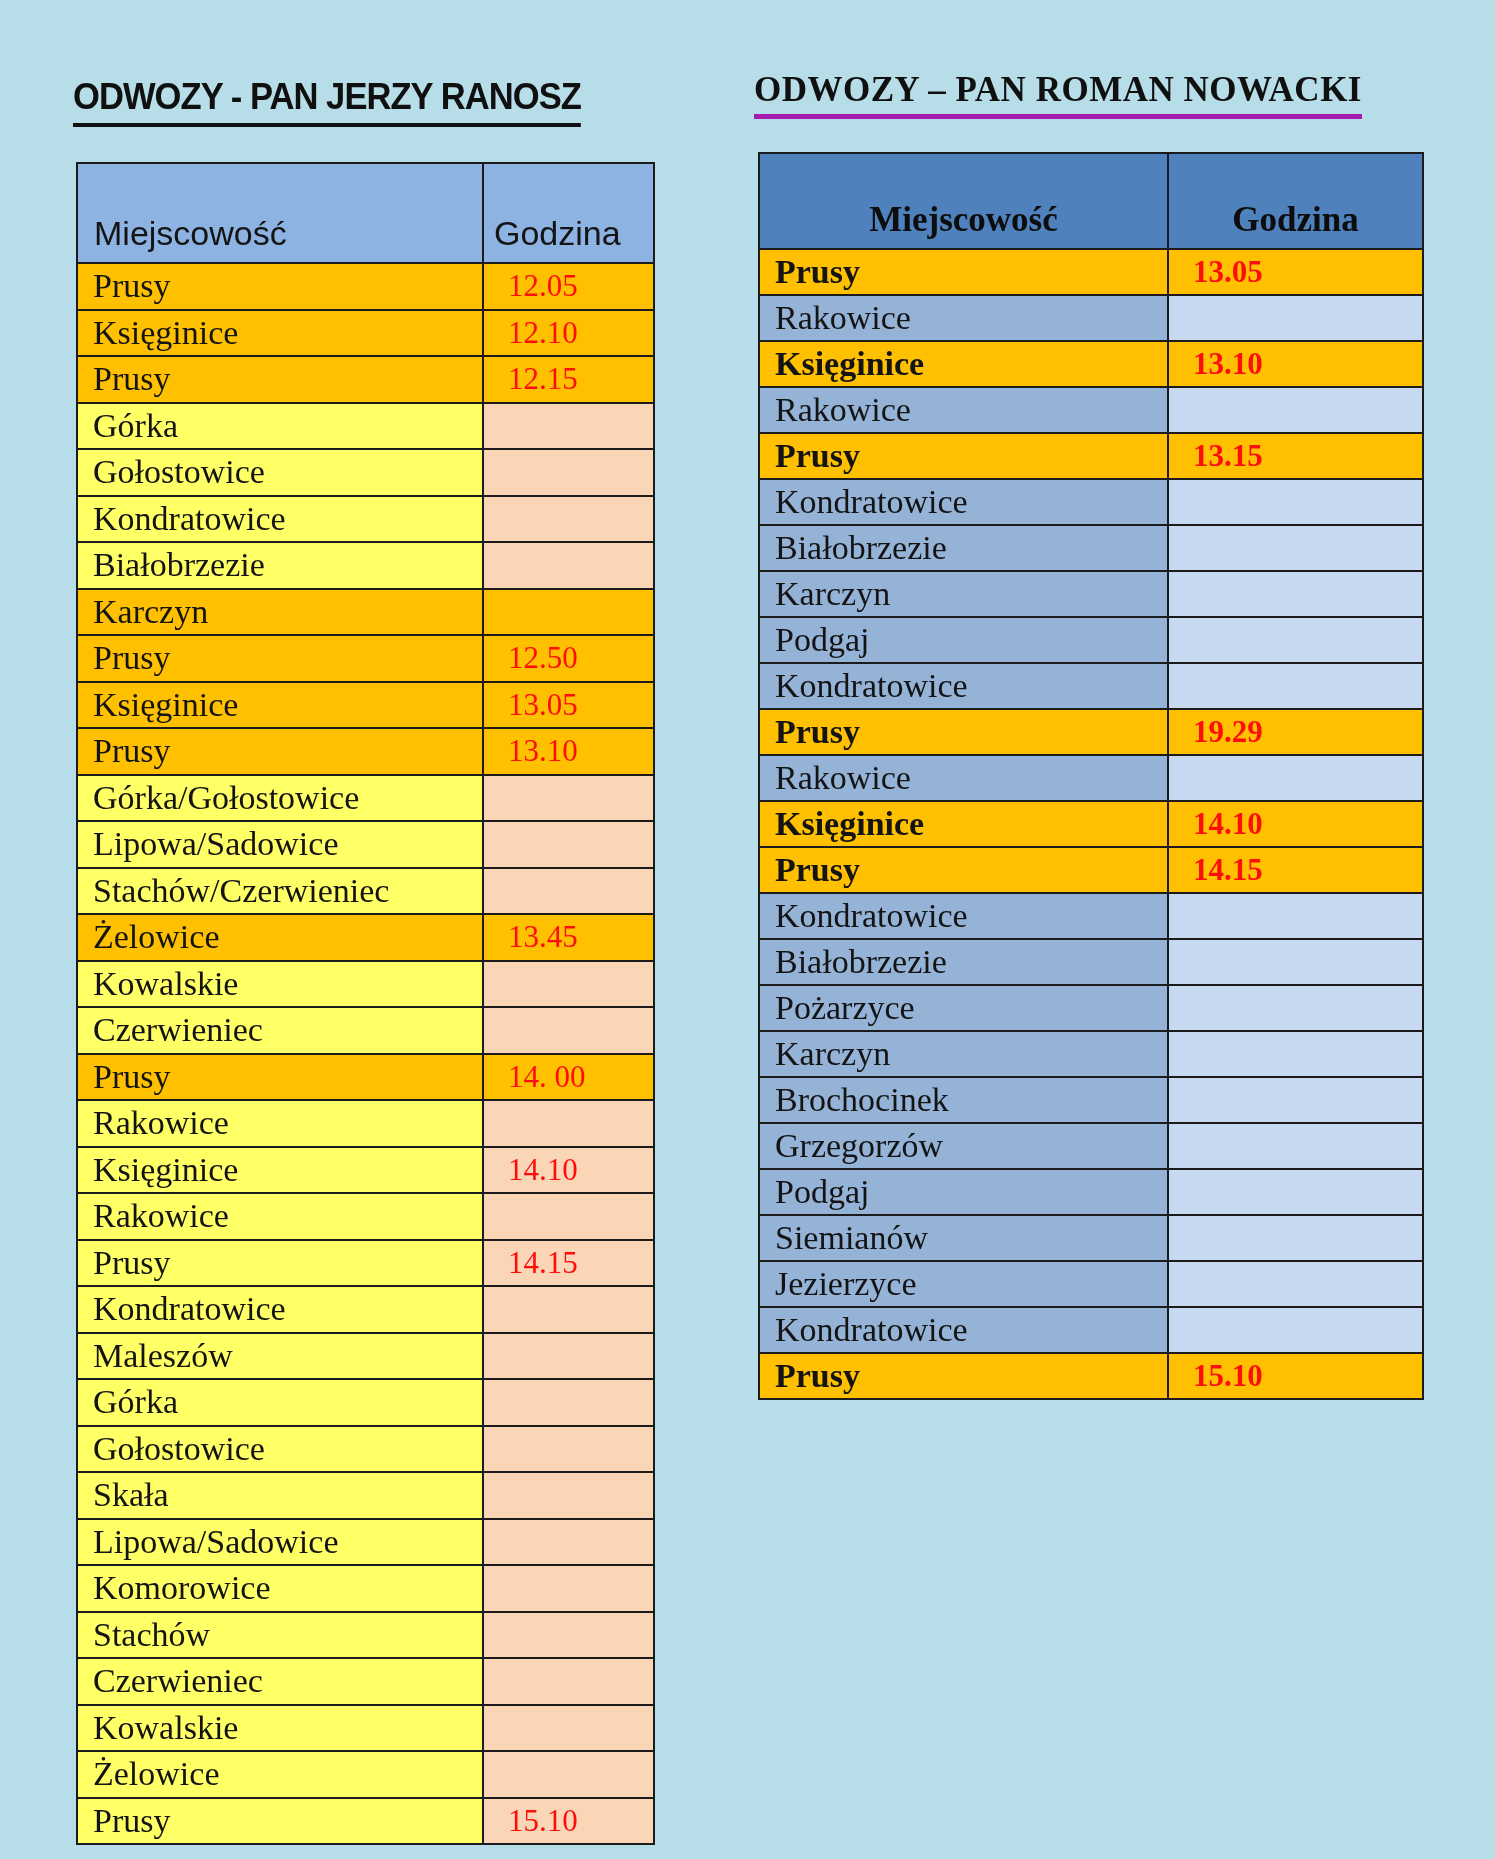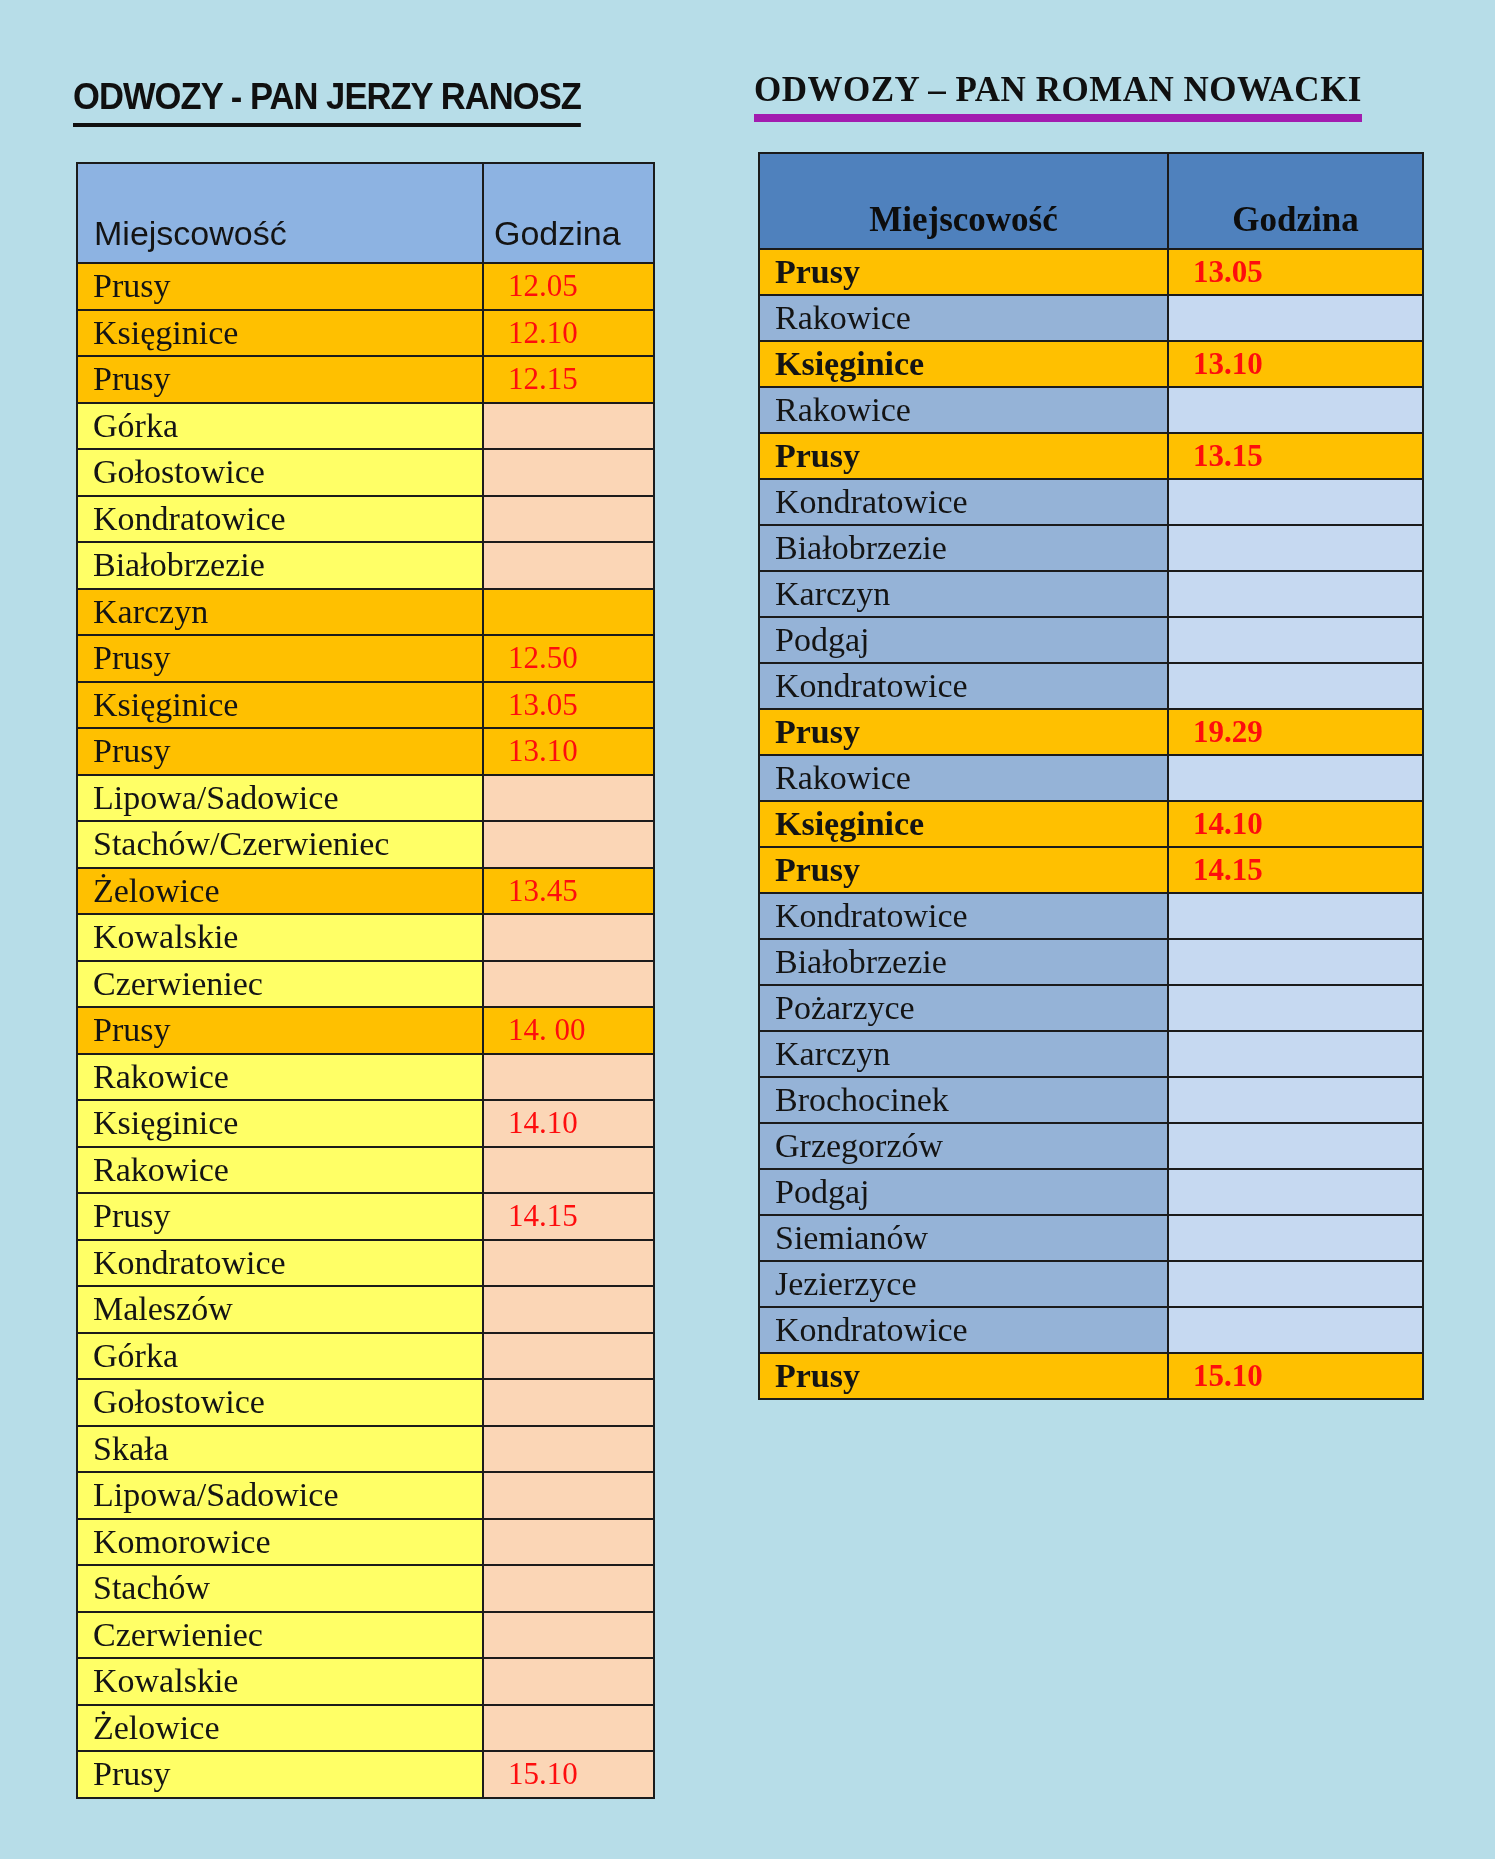--- a/index.html
+++ b/index.html
@@ -17,21 +17,21 @@
     position:absolute;left:73px;top:76px;
     font-family:"Liberation Sans", sans-serif;
     font-weight:700;font-size:36px;letter-spacing:-1px;color:#101010;
     border-bottom:4px solid #101010;padding-bottom:5px;
     transform:scaleX(.96);transform-origin:left top;white-space:nowrap;
   }
   .title-right{
     position:absolute;left:754px;top:70px;
     font-family:"Liberation Serif", serif;
     font-weight:700;font-size:35px;letter-spacing:.5px;color:#101010;
-    border-bottom:8px solid #a21caf;padding-bottom:4px;white-space:nowrap;
+    border-bottom:5px solid #a21caf;padding-bottom:4px;white-space:nowrap;
   }
 
   
   table{border-collapse:collapse;table-layout:fixed;position:absolute;}
   td,th{border:2px solid #1b1b1b;overflow:hidden;white-space:nowrap;}
 
   .tbl-left{left:76px;top:162px;width:577px;}
   .tbl-left col.c-place{width:406px;}
   .tbl-left col.c-time{width:171px;}
   .tbl-left th{
@@ -121,20 +121,24 @@
         </tr>
         <tr>
           <td class="place cell-orange">Księginice</td>
           <td class="time cell-orange">13.05</td>
         </tr>
         <tr>
           <td class="place cell-orange">Prusy</td>
           <td class="time cell-orange">13.10</td>
         </tr>
         <tr>
+          <td class="place cell-yellow">Górka/Gołostowice</td>
+          <td class="time cell-peach"></td>
+        </tr>
+        <tr>
           <td class="place cell-yellow">Lipowa/Sadowice</td>
           <td class="time cell-peach"></td>
         </tr>
         <tr>
           <td class="place cell-yellow">Stachów/Czerwieniec</td>
           <td class="time cell-peach"></td>
         </tr>
         <tr>
           <td class="place cell-orange">Żelowice</td>
           <td class="time cell-orange">13.45</td>

